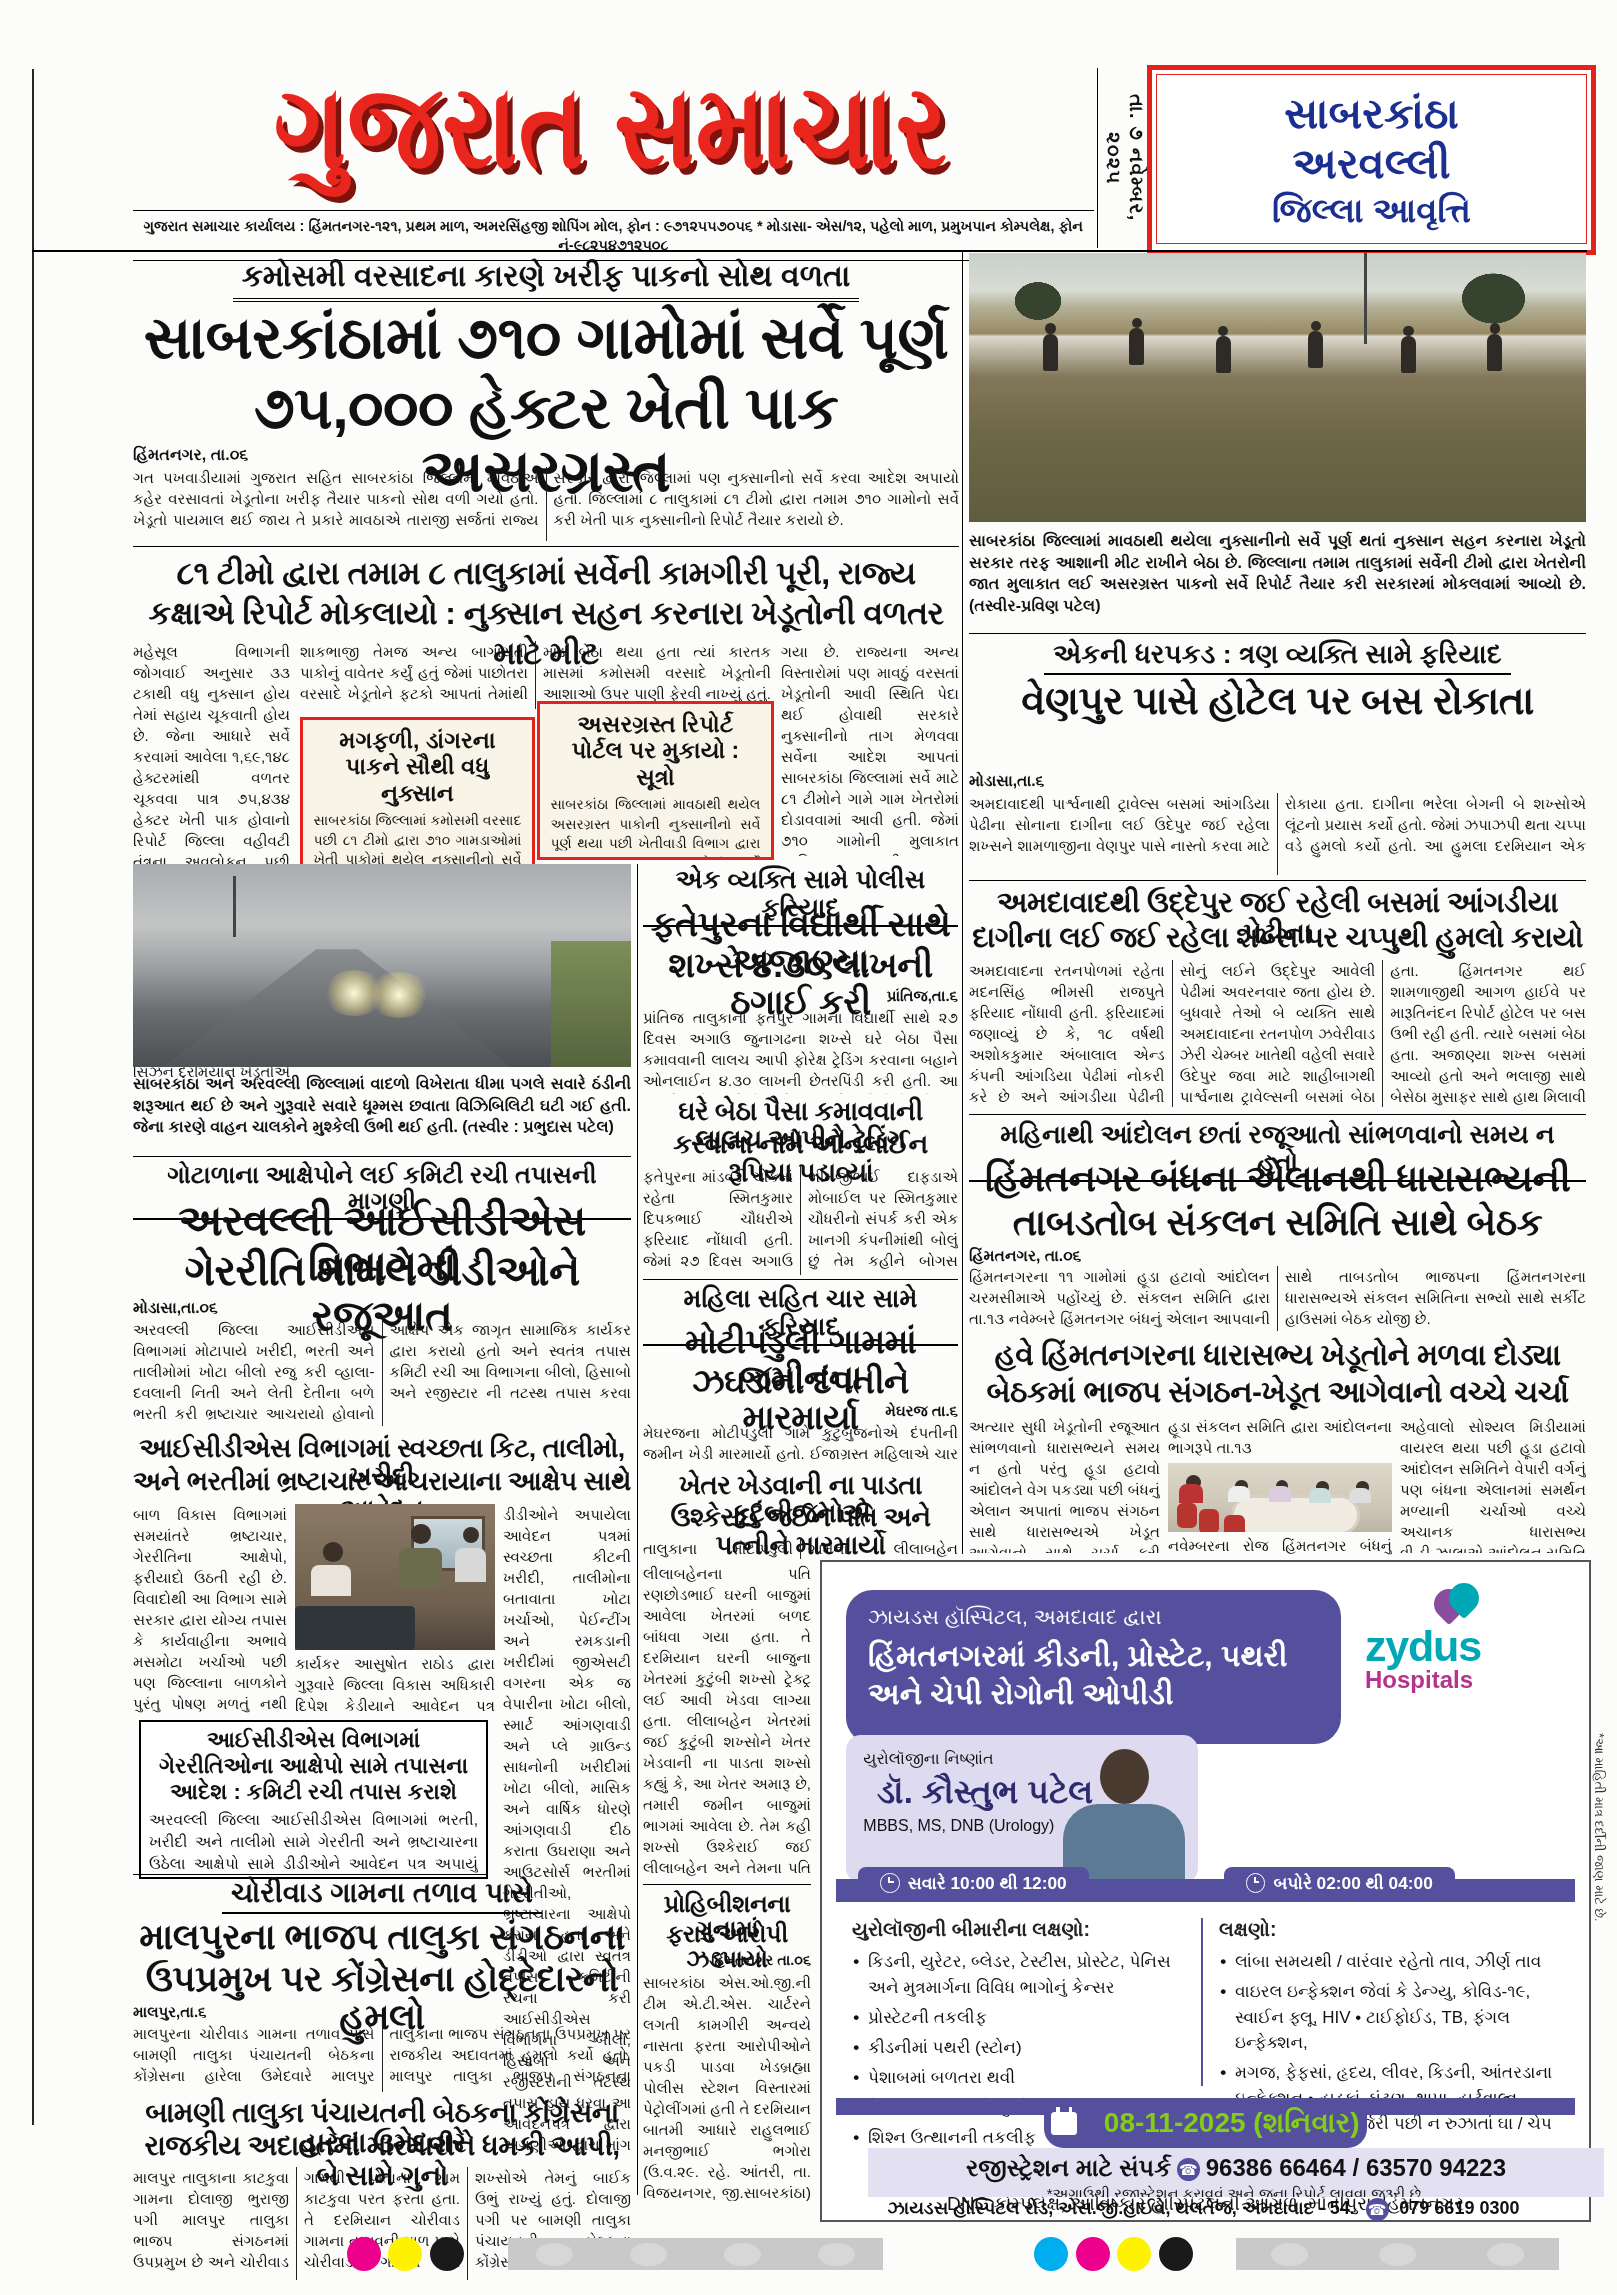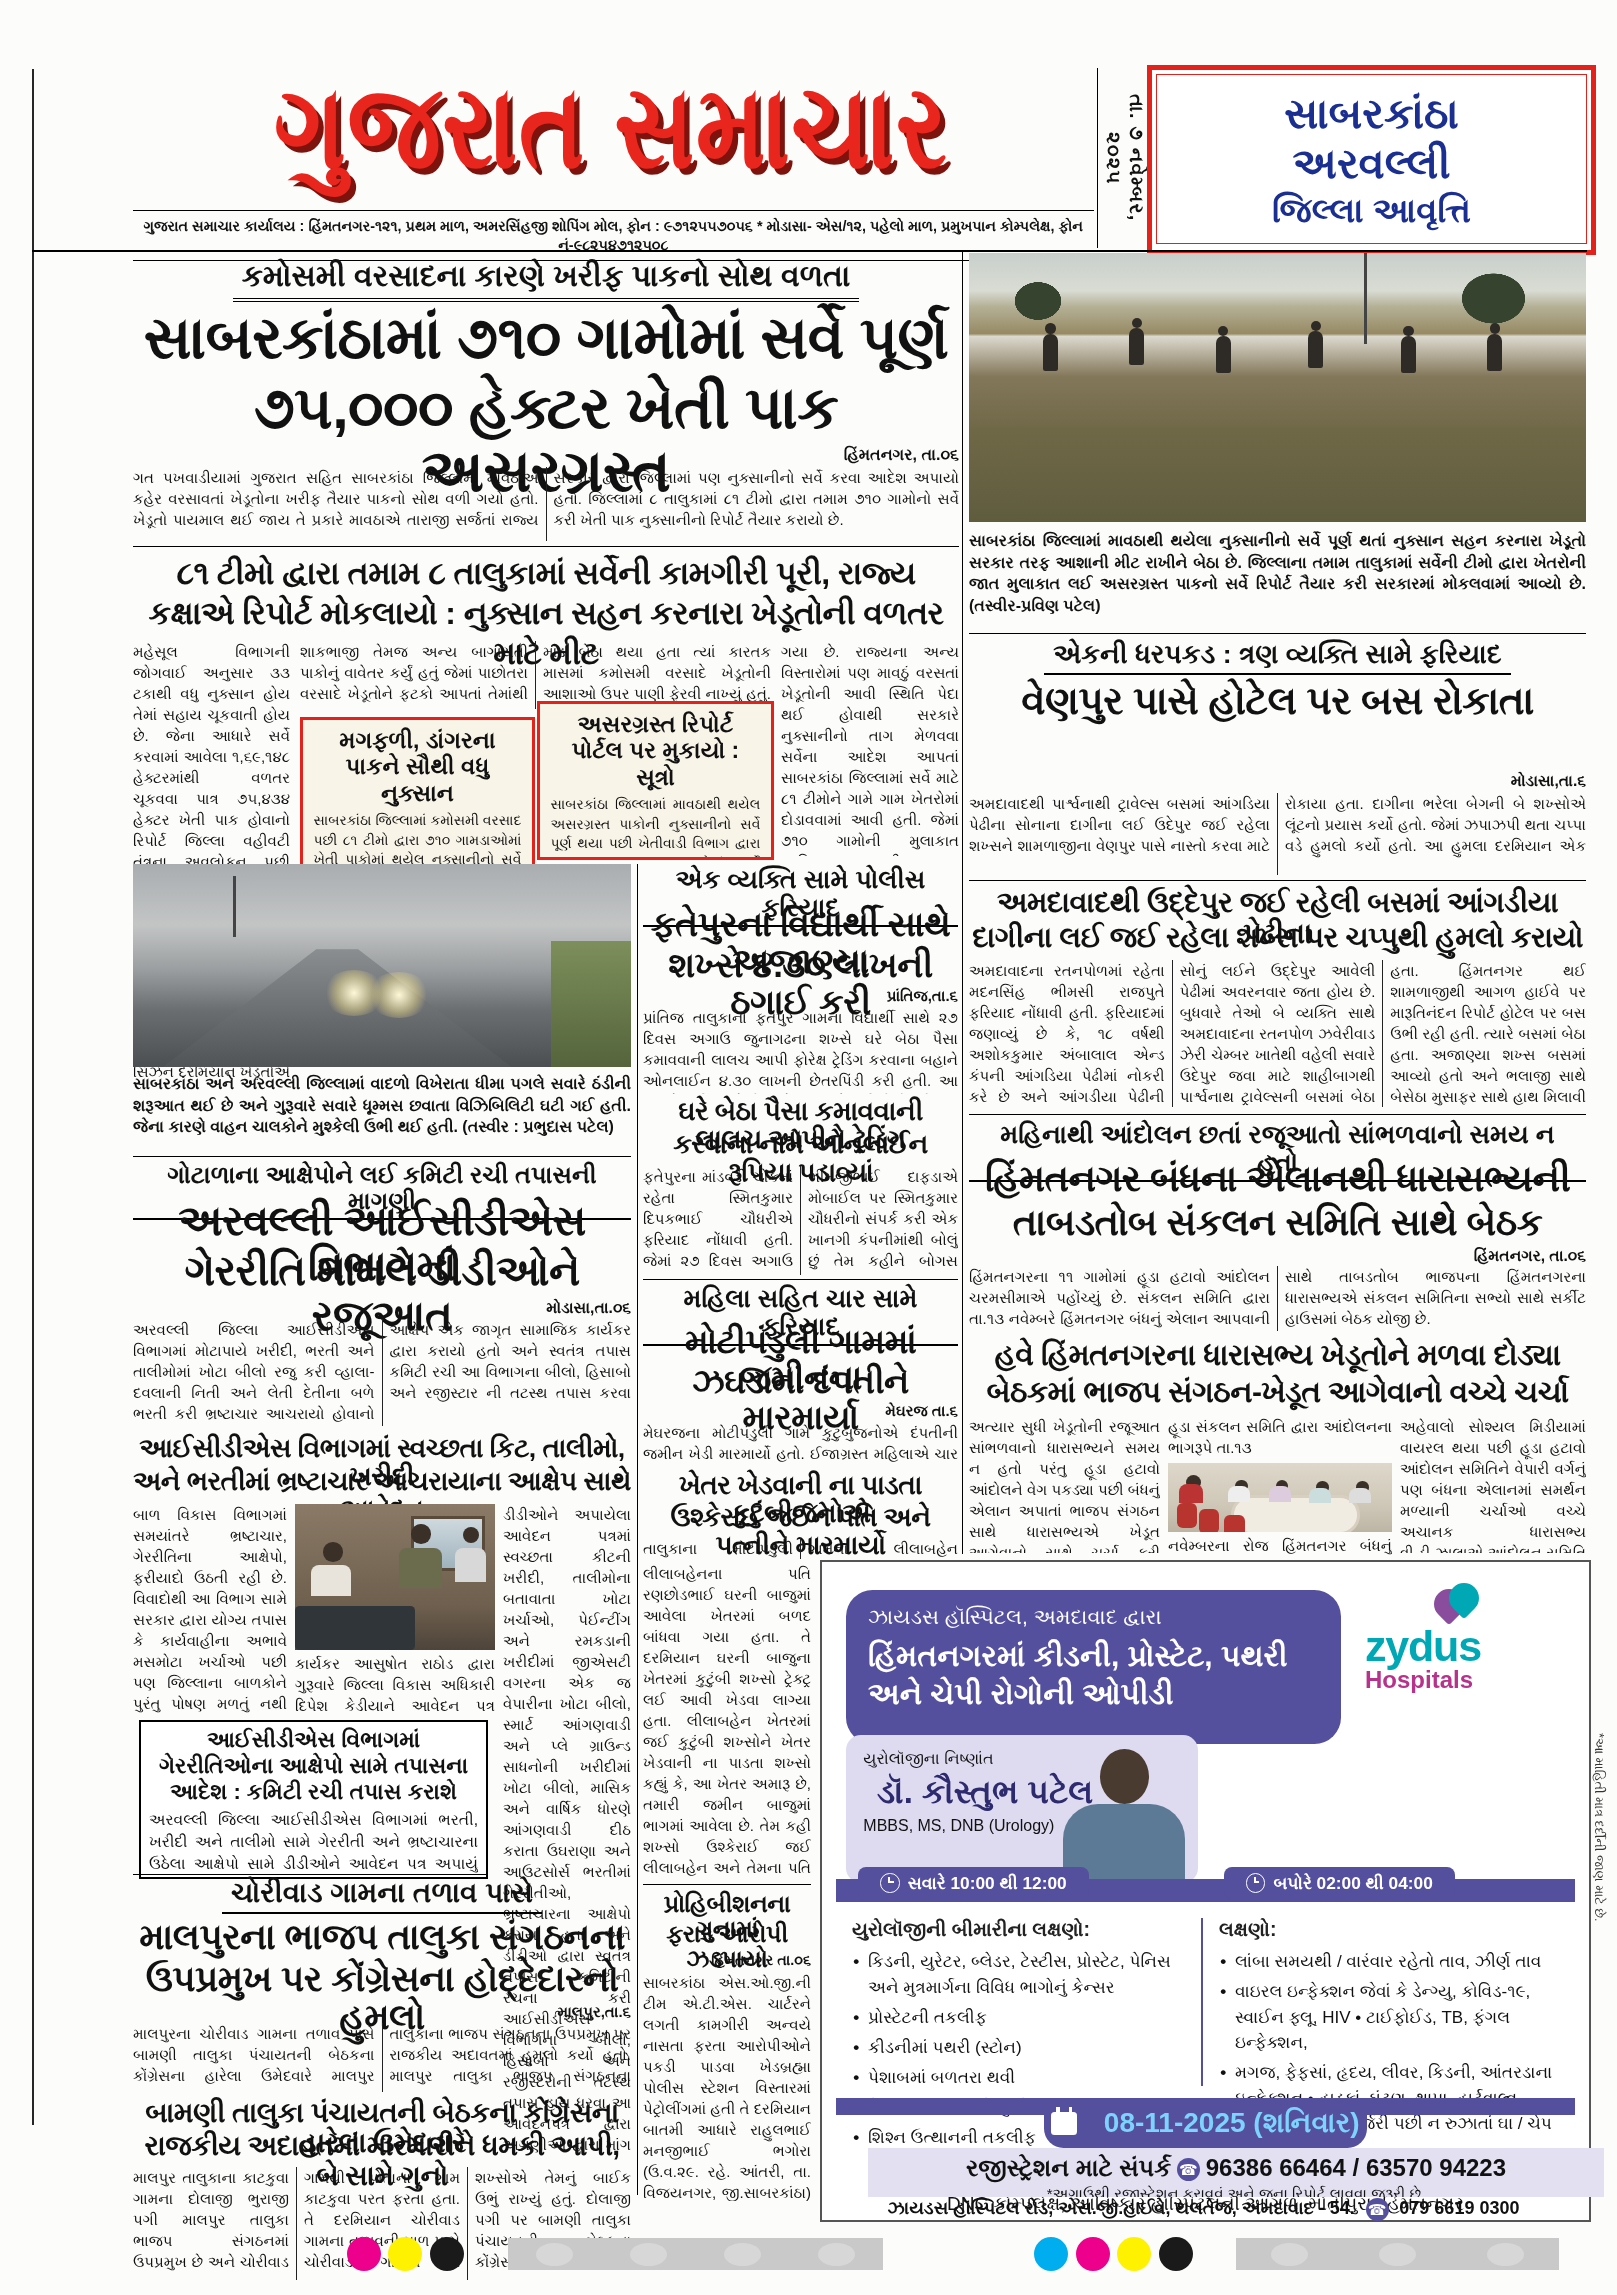--- a/index.html
+++ b/index.html
@@ -17,21 +17,21 @@
          border-left:1.7px solid #000;border-right:1.7px solid #000;padding:3.5px 3.5px;letter-spacing:1.2px}
   .edbox{border:5.2px solid #e3221c;background:#fff}
   .edbox .in{border:1.7px solid #e3221c;margin:4px;height:calc(100% - 11.6px);
              display:flex;flex-direction:column;justify-content:center;gap:3.5px}
   .edbox .l{color:#1b2f91;font-weight:bold;text-align:center;font-size:42px;line-height:1.12}
   .edbox .l3{font-size:34px}
   .kick{font-weight:bold;text-align:center;line-height:1.1}
   .kick>span{display:inline-block;border-bottom:4px double #000;padding:0 9.2px 5.8px}
   .kick.s>span{border-bottom:2.3px solid #000;padding-bottom:3.5px}
   .hl{font-weight:bold;text-align:center;line-height:1.06;letter-spacing:-0.6px}
-  .dl{font-weight:bold;text-align:right}
+  .dl{font-weight:bold;text-align:left}
   .bt{text-align:justify;overflow:hidden;line-height:1.4;font-size:15px}
   .c2{column-count:2;column-gap:15px;column-rule:0.6px solid #222}
   .c3{column-count:3;column-gap:15px;column-rule:0.6px solid #222}
   .redbox{position:absolute;border:3.5px solid #e3221c;background:#f8f4e7;padding:7px 10.4px;overflow:hidden}
   .redbox .t{font-weight:bold;text-align:center;font-size:23px;line-height:1.15;margin-bottom:4.6px}
   .blackbox{position:absolute;border:2.3px solid #000;padding:4.6px 8px;overflow:hidden;background:#fff}
   .blackbox .t{font-weight:bold;text-align:center;font-size:22px;line-height:1.2;margin-bottom:3.5px}
   .photo{position:absolute;overflow:hidden}
   .capt{position:absolute;font-size:16px;font-weight:600;text-align:justify;line-height:1.35;overflow:hidden}
   
@@ -72,21 +72,21 @@
   .avatar .bd{position:absolute;left:5.8px;top:65px;width:122px;height:87px;border-radius:35px 35px 0 0}
   .badge{position:absolute;background:#54509d;color:#fff;border-radius:8px;font-size:17.3px;font-weight:bold;
          display:flex;align-items:center;justify-content:center;gap:8px}
   .clock{width:17.3px;height:17.3px;border:1.7px solid #fff;border-radius:50%;position:relative;flex:0 0 auto}
   .clock:before{content:"";position:absolute;left:7px;top:2.9px;width:1.7px;height:5.8px;background:#fff}
   .clock:after{content:"";position:absolute;left:7px;top:7px;width:5.2px;height:1.7px;background:#fff}
   .band{position:absolute;background:#54509d}
   .li-t{font-size:19.6px;font-weight:bold;color:#222;margin-bottom:8px}
   .li{font-size:17px;line-height:1.5;position:relative;padding-left:16px;margin-bottom:4.6px}
   .li:before{content:"•";position:absolute;left:1.2px;top:0;font-weight:bold}
-  .datepill{position:absolute;background:#54509d;color:#7dd3fc;border-radius:0 0 19.6px 19.6px;
+  .datepill{position:absolute;background:#54509d;color:#84cc16;border-radius:0 0 19.6px 19.6px;
             display:flex;align-items:center;justify-content:center;gap:27px;font-size:28px;font-weight:bold}
   .cal{width:25.4px;height:23px;background:#fff;border-radius:3.5px;position:relative;flex:0 0 auto}
   .cal:before{content:"";position:absolute;top:-4.6px;left:4.6px;width:3.5px;height:7px;background:#fff}
   .cal:after{content:"";position:absolute;top:-4.6px;right:4.6px;width:3.5px;height:7px;background:#fff}
   .venue{font-size:26.6px;font-weight:bold;color:#54509d;text-align:center}
   .pin{display:inline-block;width:19.6px;height:19.6px;border-radius:50% 50% 50% 0;transform:rotate(-45deg);
        background:#54509d;position:relative;top:3.5px;margin-right:8px}
   .pin:before{content:"";position:absolute;left:6.4px;top:6.4px;width:7px;height:7px;border-radius:50%;background:#fff}
   .adaddr{font-size:19px;text-align:center}
   .regband{position:absolute;background:#e2e0f1;text-align:center;overflow:hidden}

